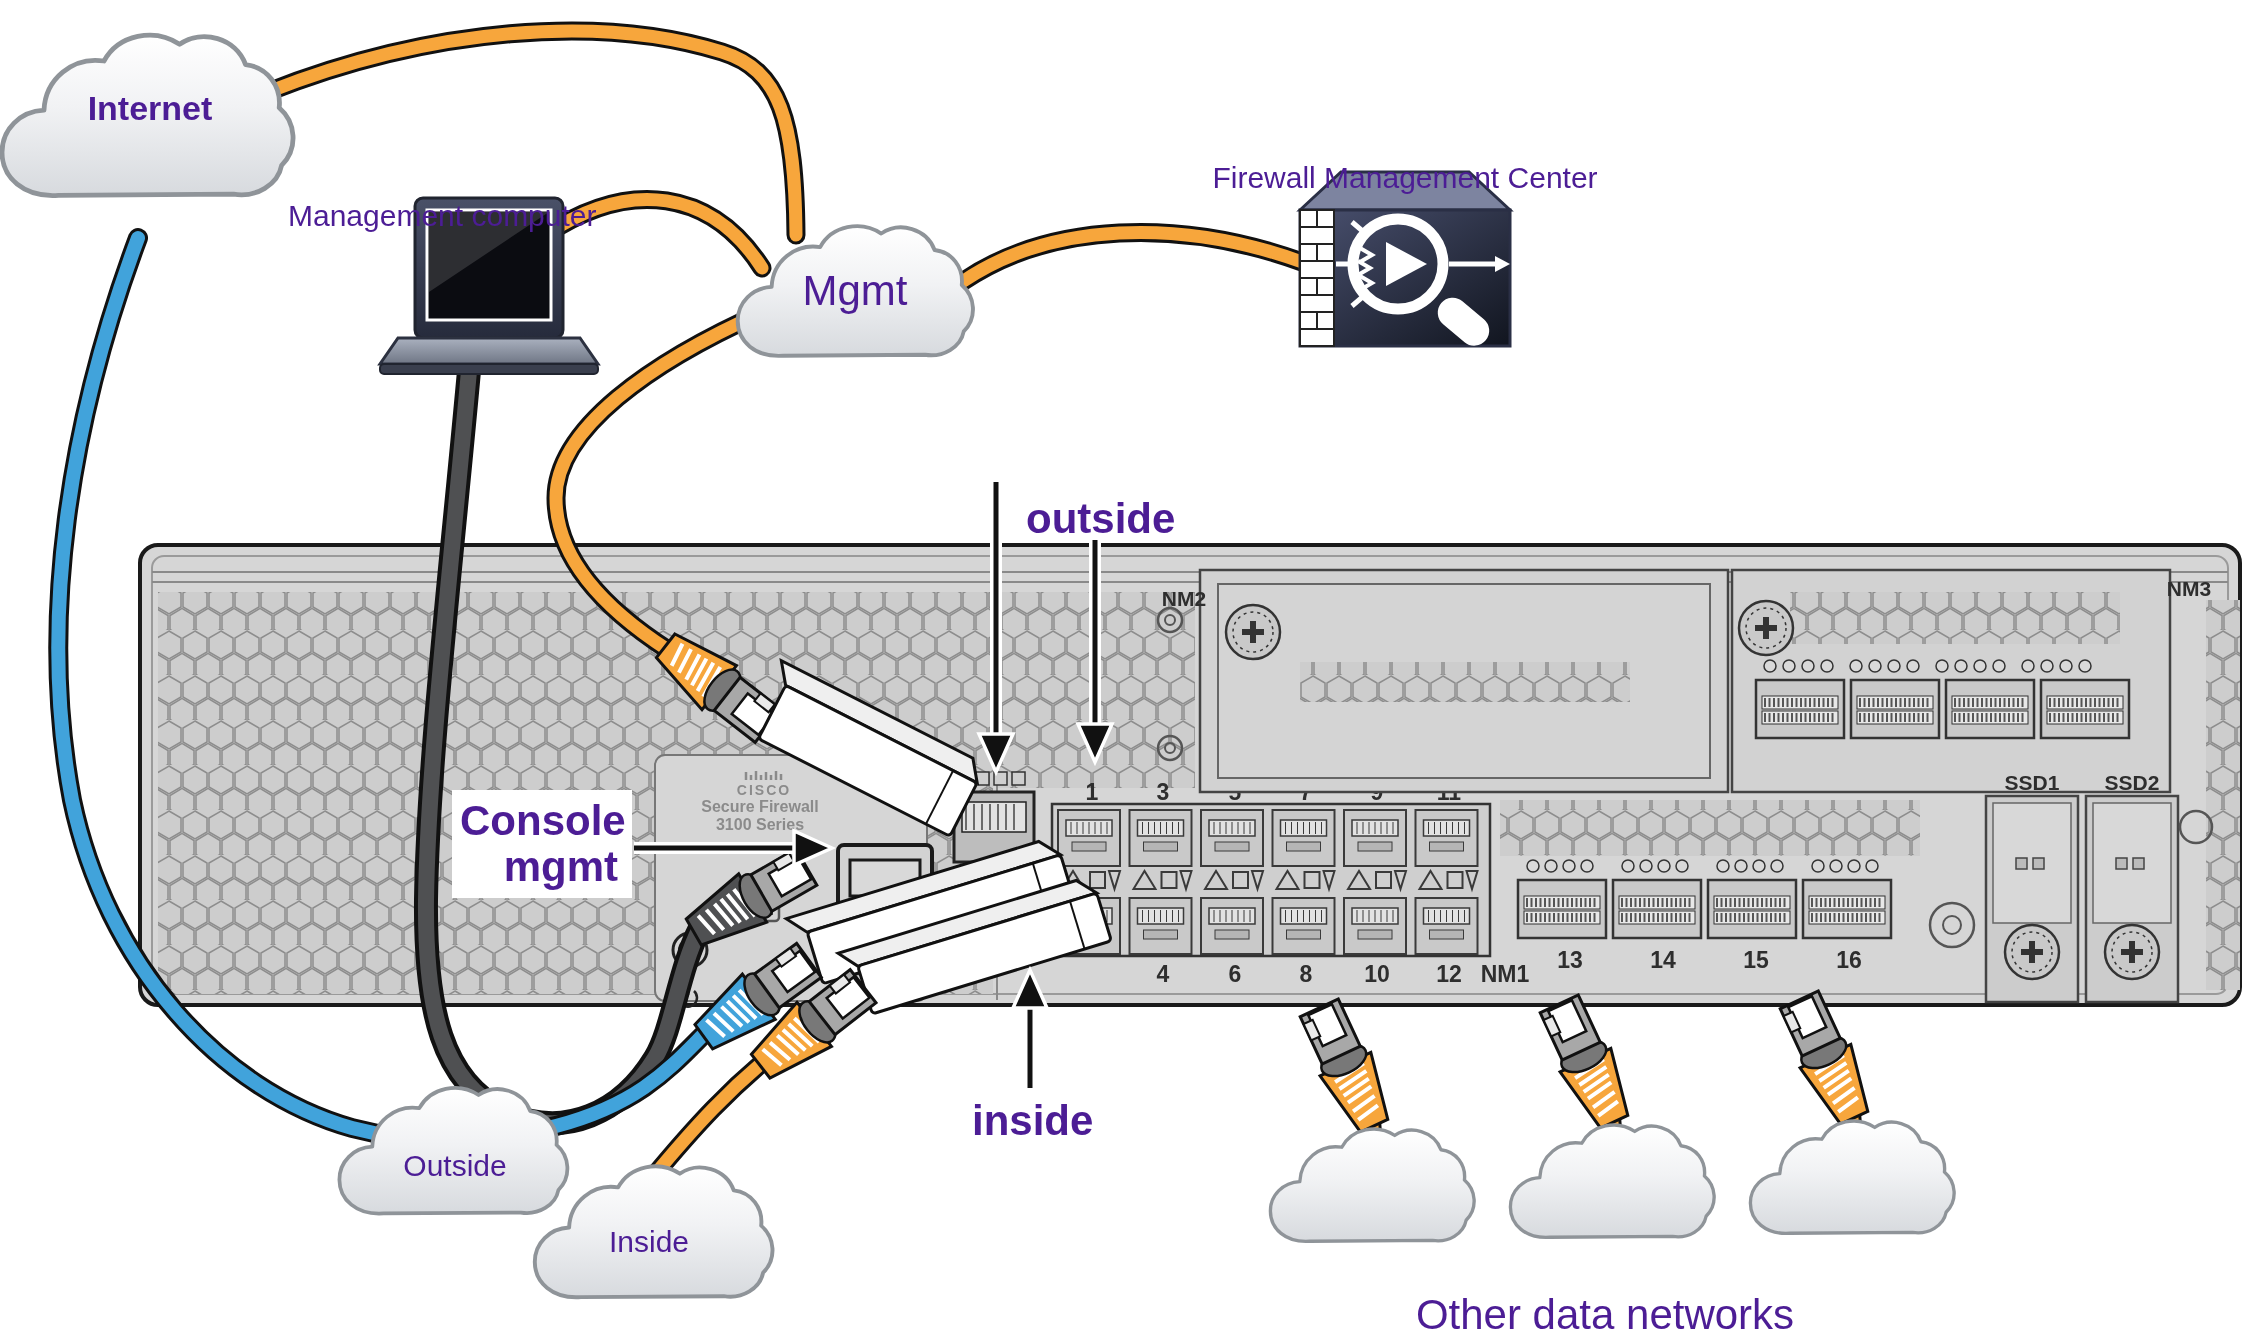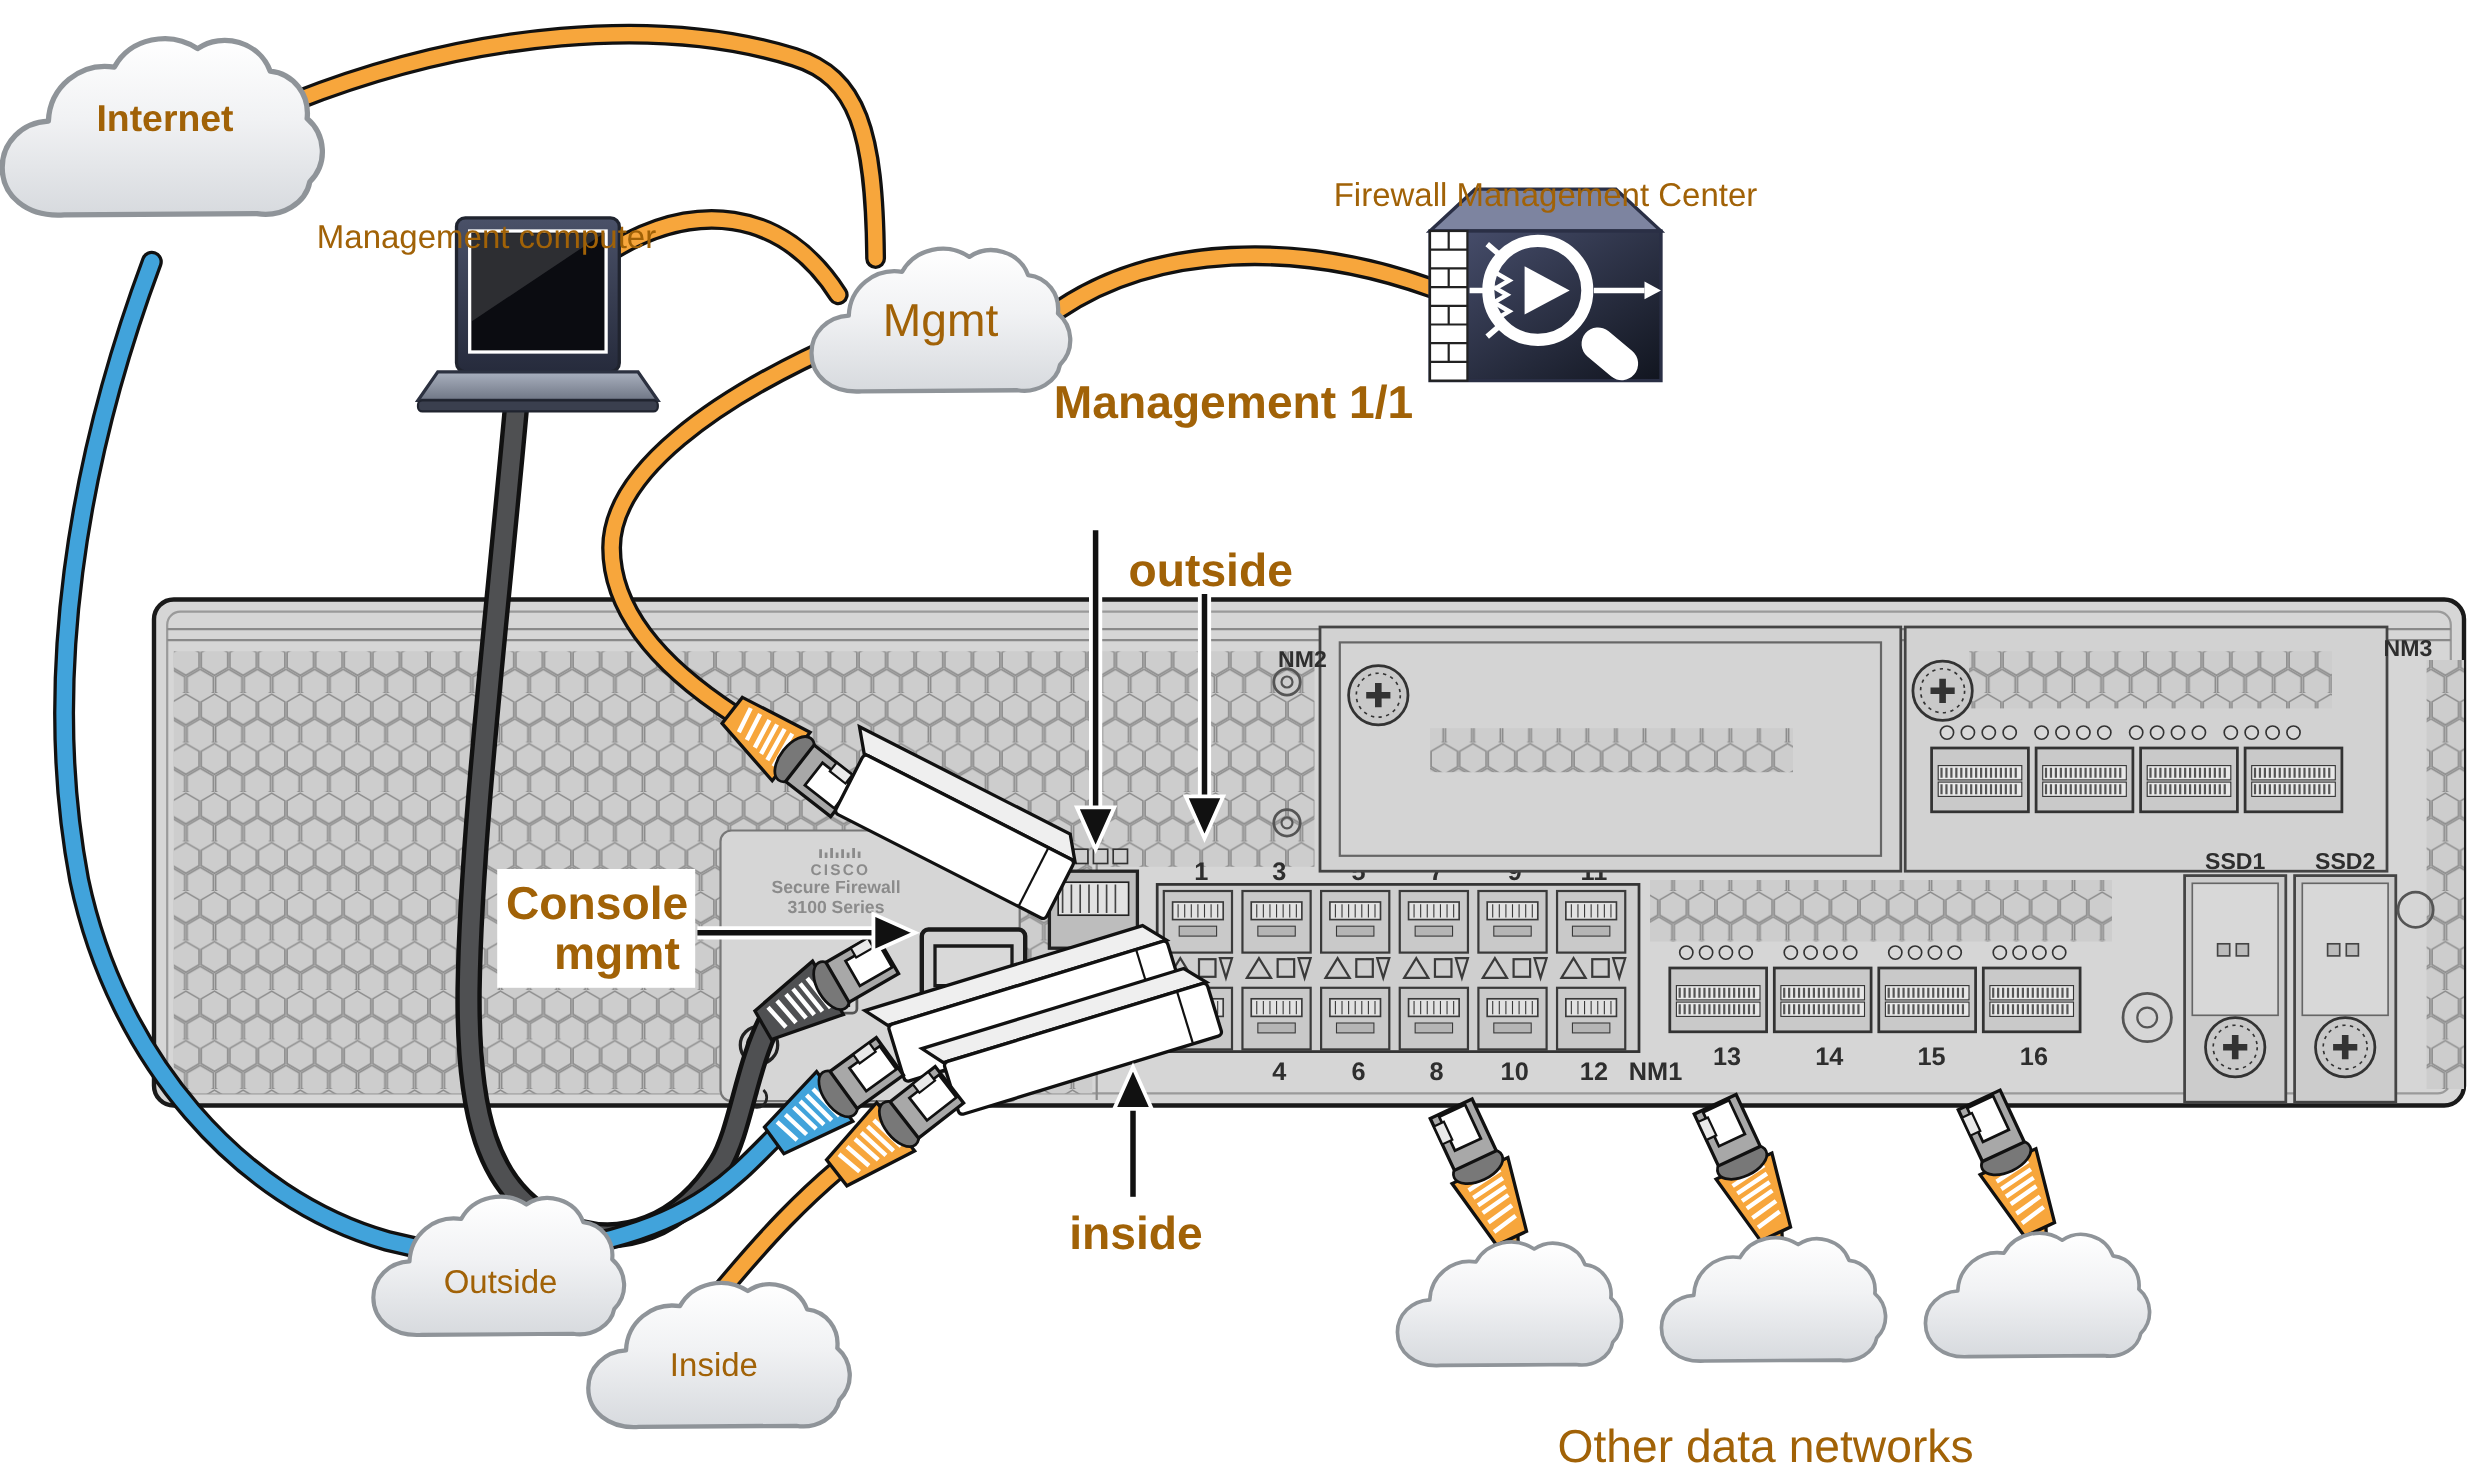--- a/index.html
+++ b/index.html
@@ -1,19 +1,19 @@
 <!DOCTYPE html>
 <html><head>
 <meta charset="utf-8">
 <style>
   html,body{margin:0;padding:0;background:#fff;}
   .stage{position:relative;width:2251px;height:1336px;background:#fff;
          font-family:"Liberation Sans",sans-serif;overflow:hidden;}
   .stage svg.scene{position:absolute;left:0;top:0;}
-  .label{position:absolute;color:#a16207;line-height:1.2;}
+  .label{position:absolute;color:#4c1d95;line-height:1.2;}
   .b{font-weight:bold;}
   .ctr{text-align:center;}
   .rt{text-align:right;}
   .f34{font-size:34px;}
   .f31{font-size:42px;}
   .f30{font-size:30px;}
   .callout-block div{line-height:44px;white-space:nowrap;}
   .console-box{background:#ffffff;padding:8px 14px 8px 8px;line-height:46px;}
   svg text{font-family:"Liberation Sans",sans-serif;fill:#222;}
   svg text.pnum{font-size:23px;font-weight:bold;text-anchor:middle;fill:#2e2e2e;}
@@ -417,21 +417,20 @@
 
 <div class="label b f34 ctr" style="left:55px;top:88px;width:190px;">Internet</div>
 
 <div class="label f30 ctr" style="left:1150px;top:160px;width:510px;">Firewall Management Center</div>
 
 <div class="label f30" style="left:288px;top:198px;width:430px;">Management computer</div>
 
 <div class="label f31 ctr" style="left:790px;top:266px;width:130px;">Mgmt</div>
 
 <div class="label callout-block" style="left:958px;top:344px;">
-  <div class="b f31">Management 1/1</div>
 </div>
 
 <div class="label b f31" style="left:1026px;top:494px;">outside</div>
 
 <div class="label console-box rt" style="left:452px;top:790px;width:158px;">
   <div class="b f31">Console</div>
   <div class="b f31">mgmt</div>
 </div>
 
 <div class="label b f31 ctr" style="left:972px;top:1096px;width:120px;">inside</div>

